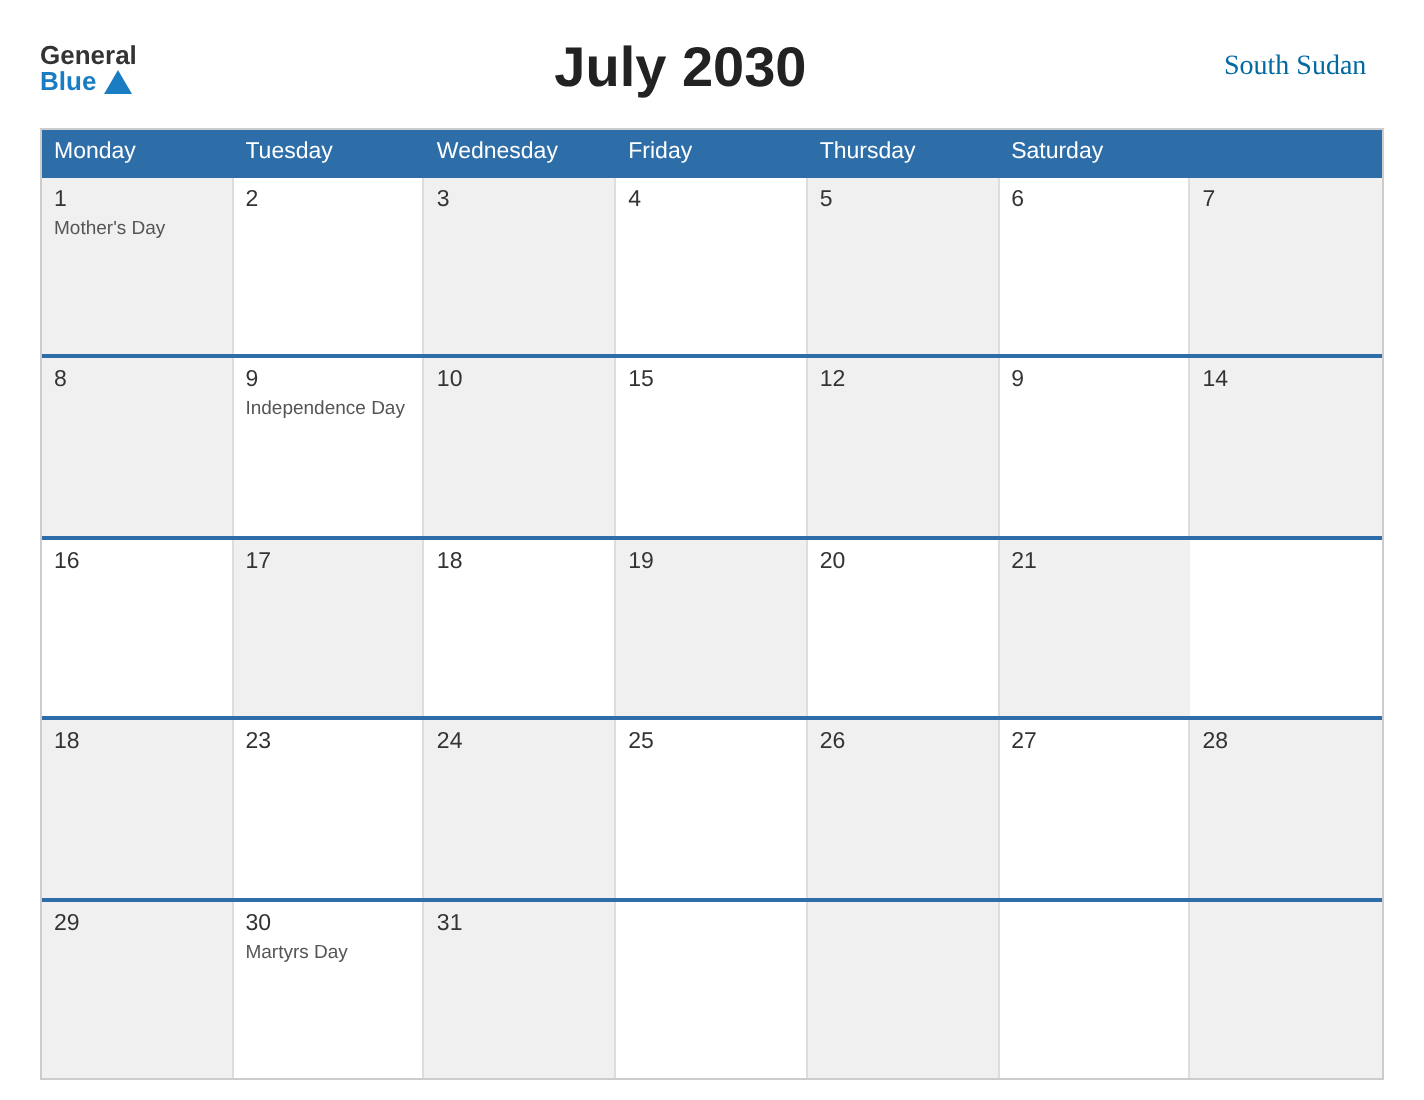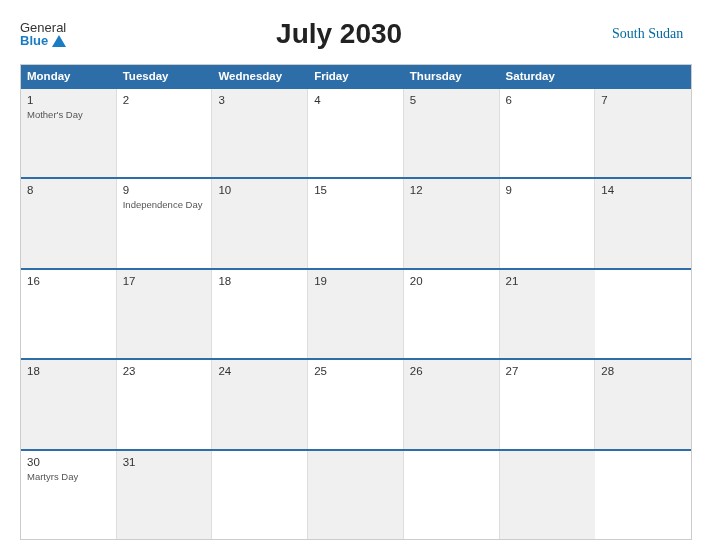--- a/index.html
+++ b/index.html
@@ -23,21 +23,21 @@
       justify-content: space-between;
       margin-bottom: 14px;
     }
     .logo {
       display: flex;
       flex-direction: column;
       align-items: flex-start;
     }
     .logo-general {
       font-size: 13px;
-      font-weight: normal;
+      font-weight: bold;
       color: #333;
       line-height: 1;
     }
     .logo-blue {
       font-size: 13px;
       font-weight: bold;
       color: #1a7dc4;
       line-height: 1;
       display: flex;
       align-items: center;
@@ -73,21 +73,21 @@
       border: 1px solid #ccc;
     }
     .cal-header {
       display: grid;
       grid-template-columns: repeat(7, 1fr);
       background: #2d6da8;
     }
     .cal-header-cell {
       color: #fff;
       font-size: 11.5px;
-      font-weight: bold;
+      font-weight: normal;
       padding: 5px 6px;
       text-align: left;
     }
     .cal-body {
       flex: 1;
       display: flex;
       flex-direction: column;
     }
     .cal-week {
       display: grid;
@@ -233,20 +233,23 @@
             <span class="day-num">26</span>
           </div>
           <div class="cal-cell">
             <span class="day-num">27</span>
           </div>
           <div class="cal-cell gray-bg">
             <span class="day-num">28</span>
           </div>
         </div>
         <div class="cal-week">
+          <div class="cal-cell gray-bg">
+            <span class="day-num">29</span>
+          </div>
           <div class="cal-cell">
             <span class="day-num">30</span>
             <span class="event">Martyrs Day</span>
           </div>
           <div class="cal-cell gray-bg">
             <span class="day-num">31</span>
           </div>
           <div class="cal-cell"></div>
           <div class="cal-cell gray-bg"></div>
           <div class="cal-cell"></div>

